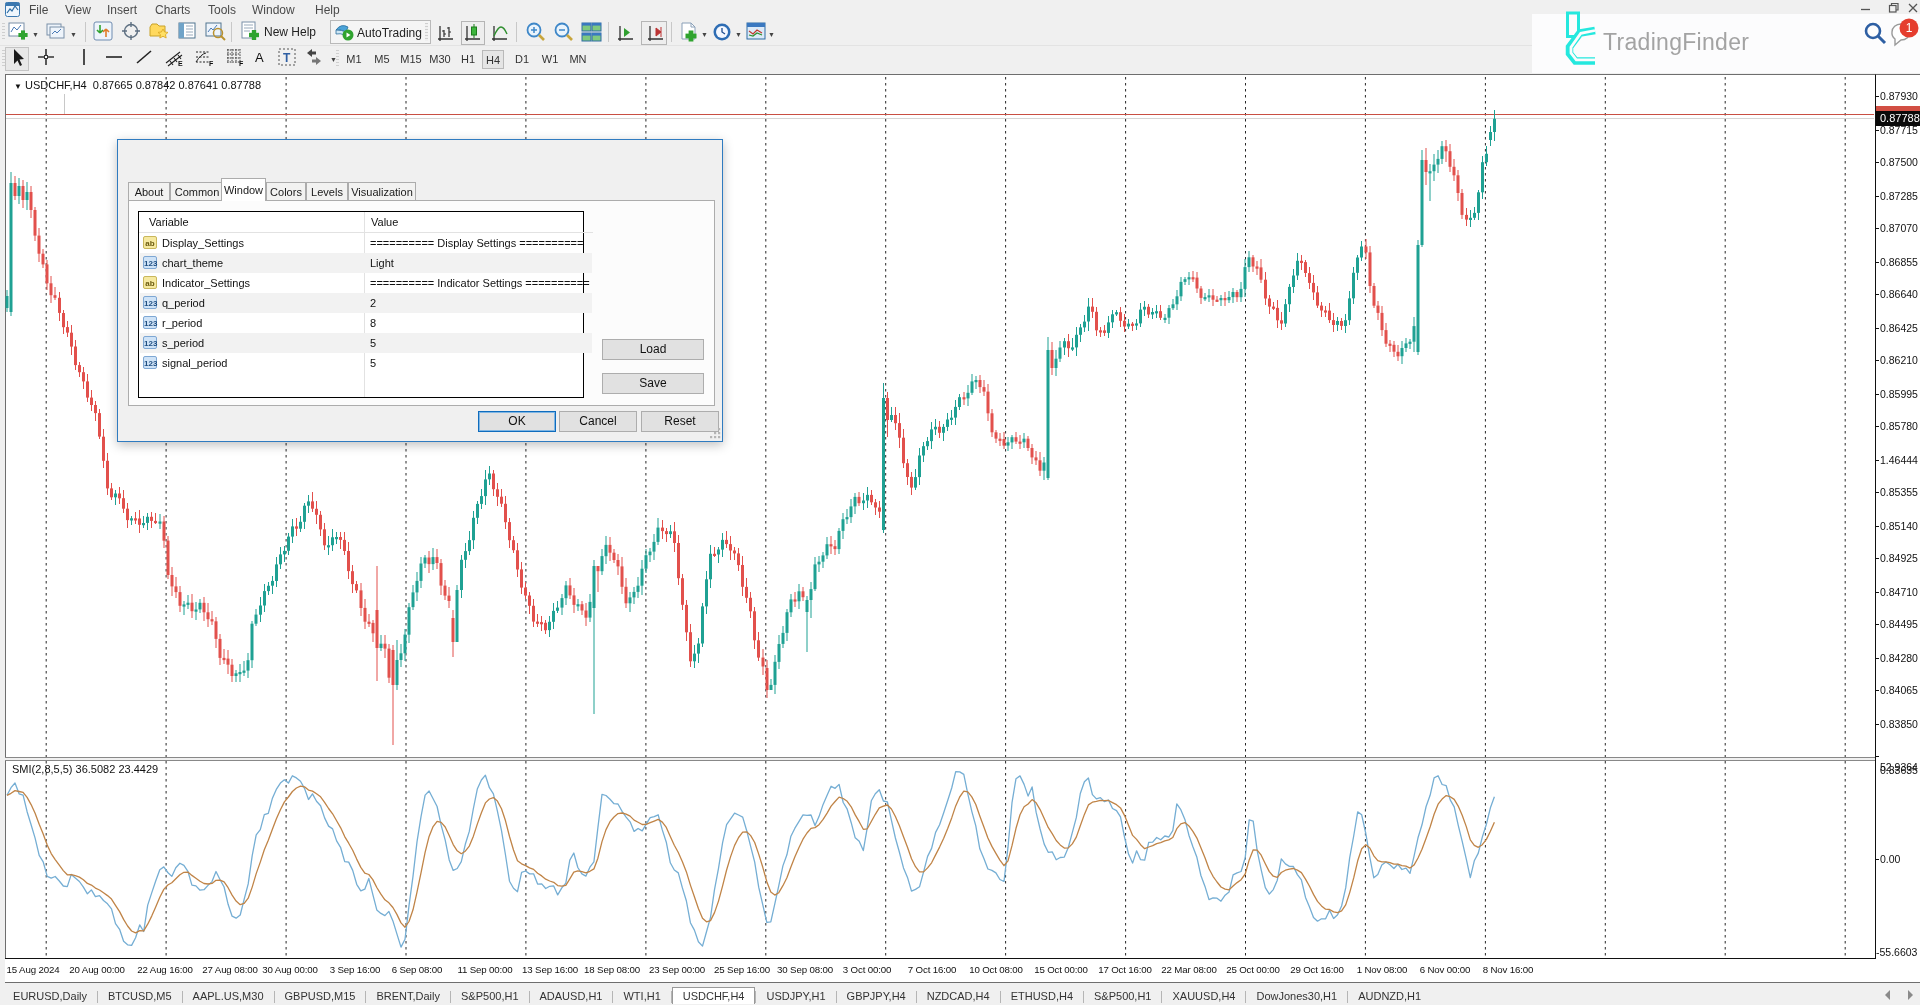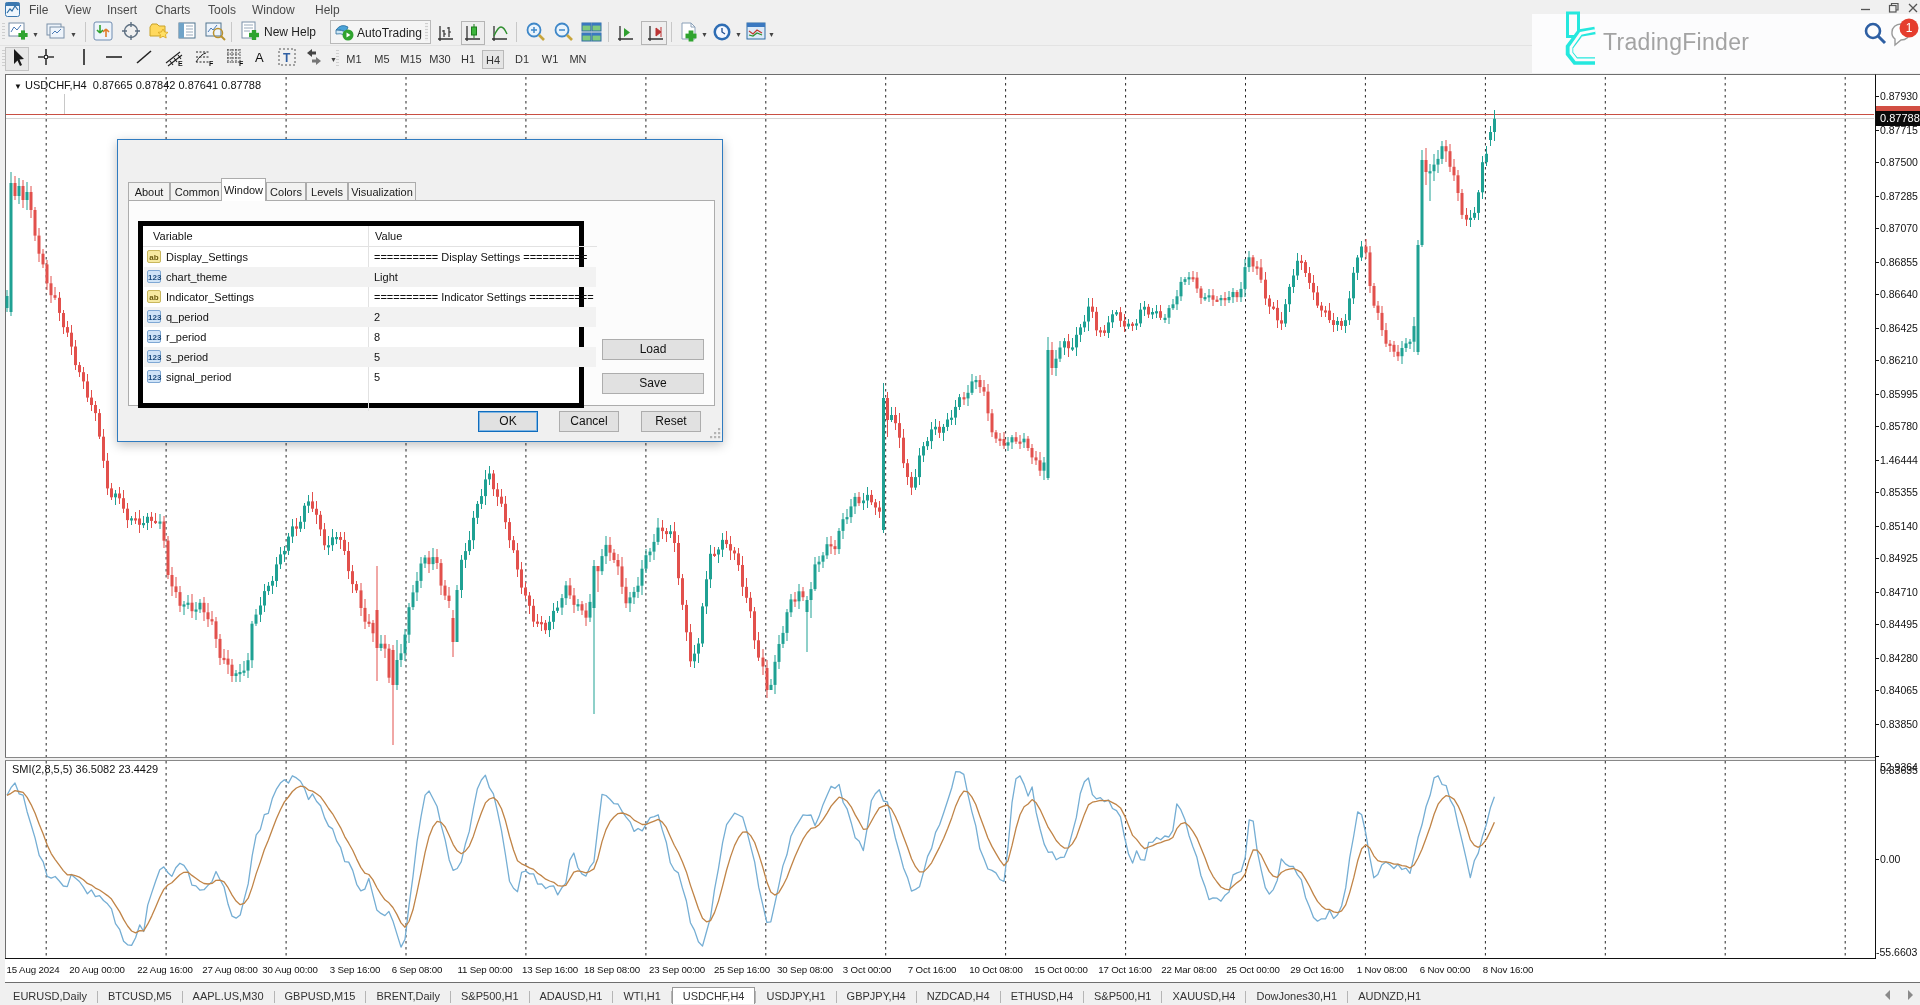--- a/index.html
+++ b/index.html
@@ -42,32 +42,32 @@
 .tsep{display:inline-block;width:1px;height:12px;background:#b5b5b5;vertical-align:middle}
 
 #dlg{position:absolute;left:117px;top:139px;width:606px;height:303px;background:#f0f0f0;border:1px solid #2f7bc0;box-shadow:0 3px 10px rgba(0,0,0,.25)}
 #dlgtitle{position:absolute;left:0;top:0;width:100%;height:30px;background:#1181d8;color:#fff;font-size:12px;line-height:30px}
 #dlgtitle .t{margin-left:10px}
 #dlgtitle .q{position:absolute;right:60px;top:0;font-size:13px}
 #dlgtitle .x{position:absolute;right:16px;top:0;font-size:13px}
 .dtab{position:absolute;top:42px;height:19px;line-height:19px;font-size:11px;color:#1a1a1a;text-align:center;background:#f2f2f1;border:1px solid #acacac;border-bottom:none}
 .dtab.sel{top:38px;height:23px;line-height:23px;background:#fff;z-index:3}
 #tabline{position:absolute;left:10px;top:59.5px;width:587px;height:206px;background:#fcfcfc;border:1px solid #acacac}
-#vtable{position:absolute;left:20px;top:81px;width:446px;height:187px;background:#fff;border:5px solid #000000;font-size:11px;color:#111}
+#vtable{position:absolute;left:20px;top:71px;width:446px;height:187px;background:#fff;border:1px solid #000000;font-size:11px;color:#111}
 #vtable .hdr{position:absolute;top:0;height:20px;line-height:20px}
 #vtable .coldiv{position:absolute;left:225px;top:0;width:1px;height:185px;background:#e2e2e2}
 .vrow{position:absolute;left:1px;width:452px;height:20px;line-height:20px}
 .vrow.shade{background:#f2f2f2}
 .vrow .nm{position:absolute;left:22px;top:0}
 .vrow .vl{position:absolute;left:230px;top:0}
 .ricon{position:absolute;left:3px;top:3px;width:14px;height:13px;border-radius:2px;font-size:8px;font-weight:bold;text-align:center;line-height:13px}
 .ricon.ab{background:#f6e9a0;border:1px solid #c9b75c;color:#6b5b10}
 .ricon.n123{background:#cfe3f7;border:1px solid #7fa8d4;color:#1d4c7f}
 .dbtn{position:absolute;width:102px;height:21px;background:#e1e1e1;border:1px solid #adadad;font-size:12px;color:#111;text-align:center;line-height:19px}
-.okbtn{position:absolute;width:60px;height:21px;background:#e1e1e1;border:1px solid #adadad;font-size:12px;color:#111;text-align:center;line-height:19px}
+.okbtn{position:absolute;width:78px;height:21px;background:#e1e1e1;border:1px solid #adadad;font-size:12px;color:#111;text-align:center;line-height:19px}
 .okbtn.def{border:1px solid #0f6cbd;box-shadow:inset 0 0 0 1px #7fb6e4}
 </style></head>
 <body>
 
 <div id="chartwin"></div>
 <div id="pricecol"></div>
 <div id="dateaxis"></div>
 <svg class="lay" width="1920" height="1005" style="left:0;top:0">
     <line x1="46.2" y1="77" x2="46.2" y2="757" stroke="#262626" stroke-width="1" stroke-dasharray="2.5,3.5"></line>
     <line x1="166.1" y1="77" x2="166.1" y2="757" stroke="#262626" stroke-width="1" stroke-dasharray="2.5,3.5"></line>

